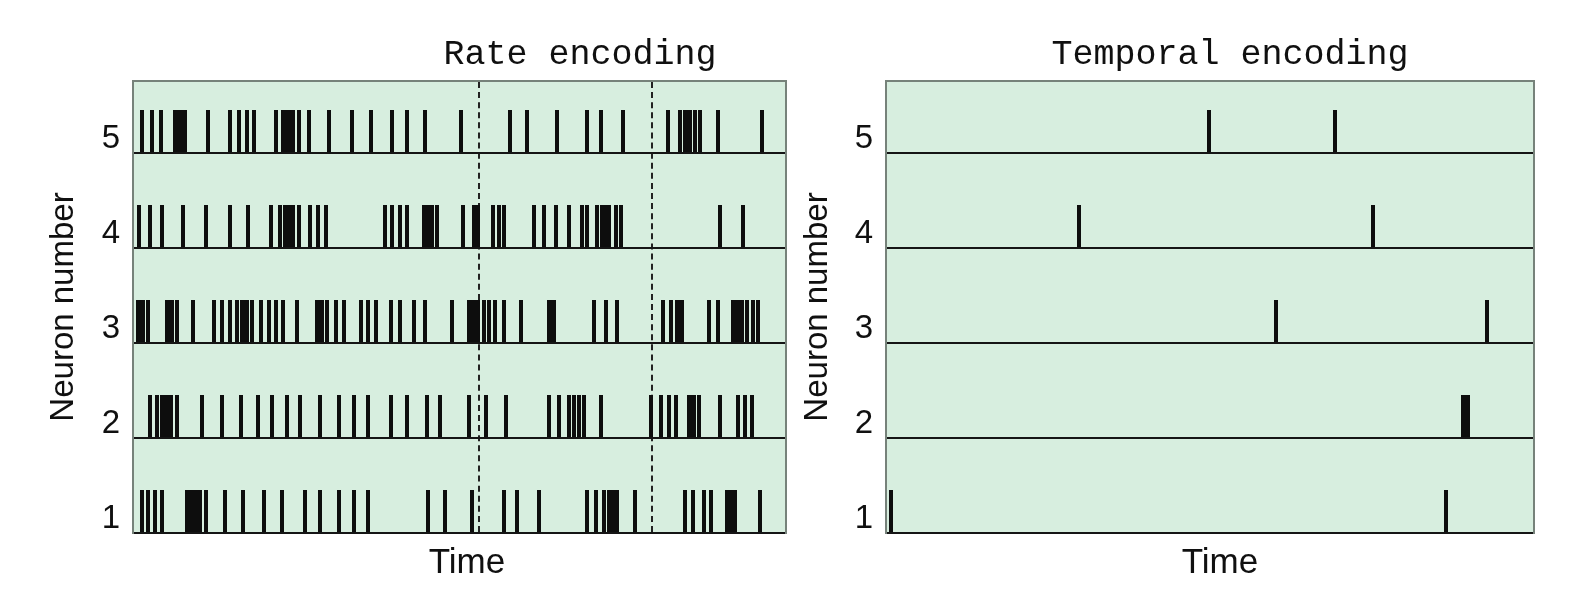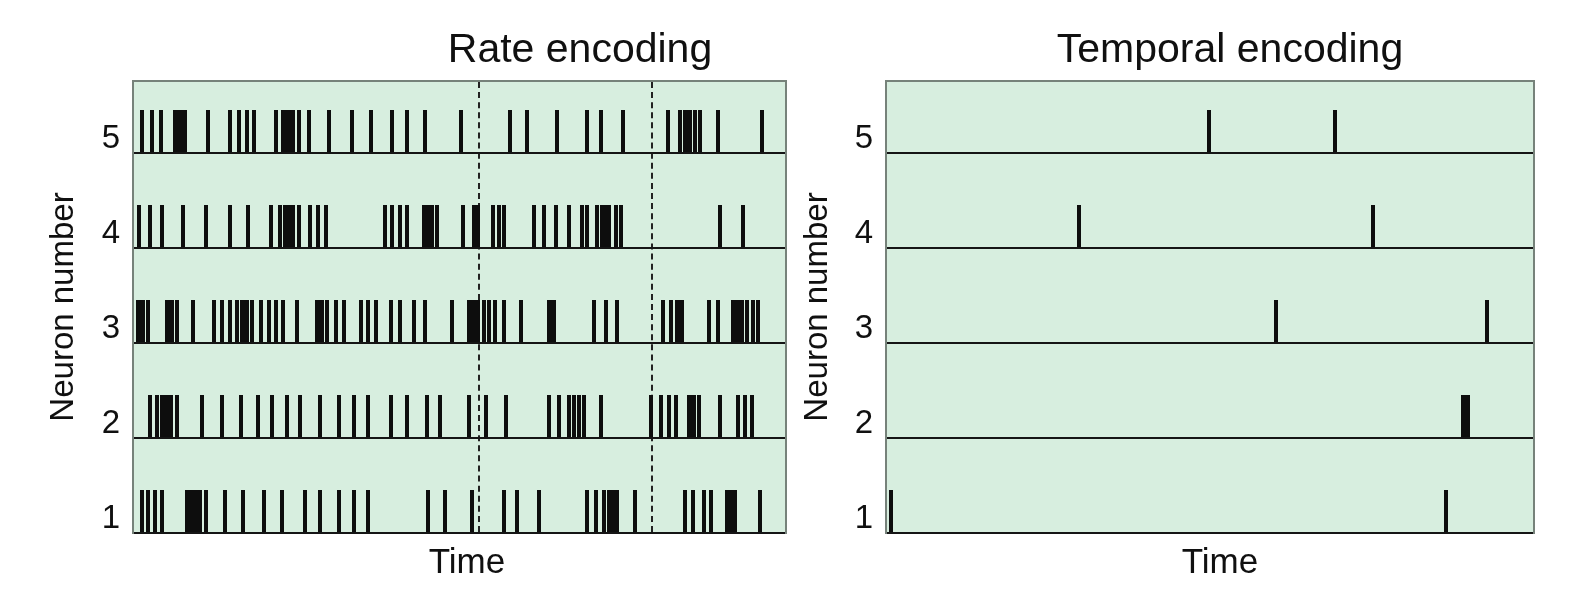--- a/index.html
+++ b/index.html
@@ -12,21 +12,21 @@
     --text:#101010;
   }
   html,body{margin:0;padding:0;}
   body{
     width:1589px;height:600px;position:relative;
     background:var(--page-background);
     font-family:"Liberation Sans", sans-serif;
     color:var(--text);
     overflow:hidden;
   }
-  .title{position:absolute;top:25px;font-size:41px;transform:translateX(-50%);white-space:nowrap;}
+  .title{position:absolute;top:35px;font-size:35px;transform:translateX(-50%);white-space:nowrap;font-family:Liberation Mono, monospace;}
   #title0{left:580px;}
   #title1{left:1230px;}
   .xlab{position:absolute;top:541px;font-size:35px;transform:translateX(-50%);white-space:nowrap;}
   #xlab0{left:467px;}
   #xlab1{left:1220px;}
   .ylab{position:absolute;font-size:33px;transform:translate(-50%,-50%) rotate(-90deg);white-space:nowrap;}
   #ylab0{left:62px;top:307px;}
   #ylab1{left:816px;top:307px;}
   .panel{
     position:absolute;top:80px;height:454px;box-sizing:border-box;

